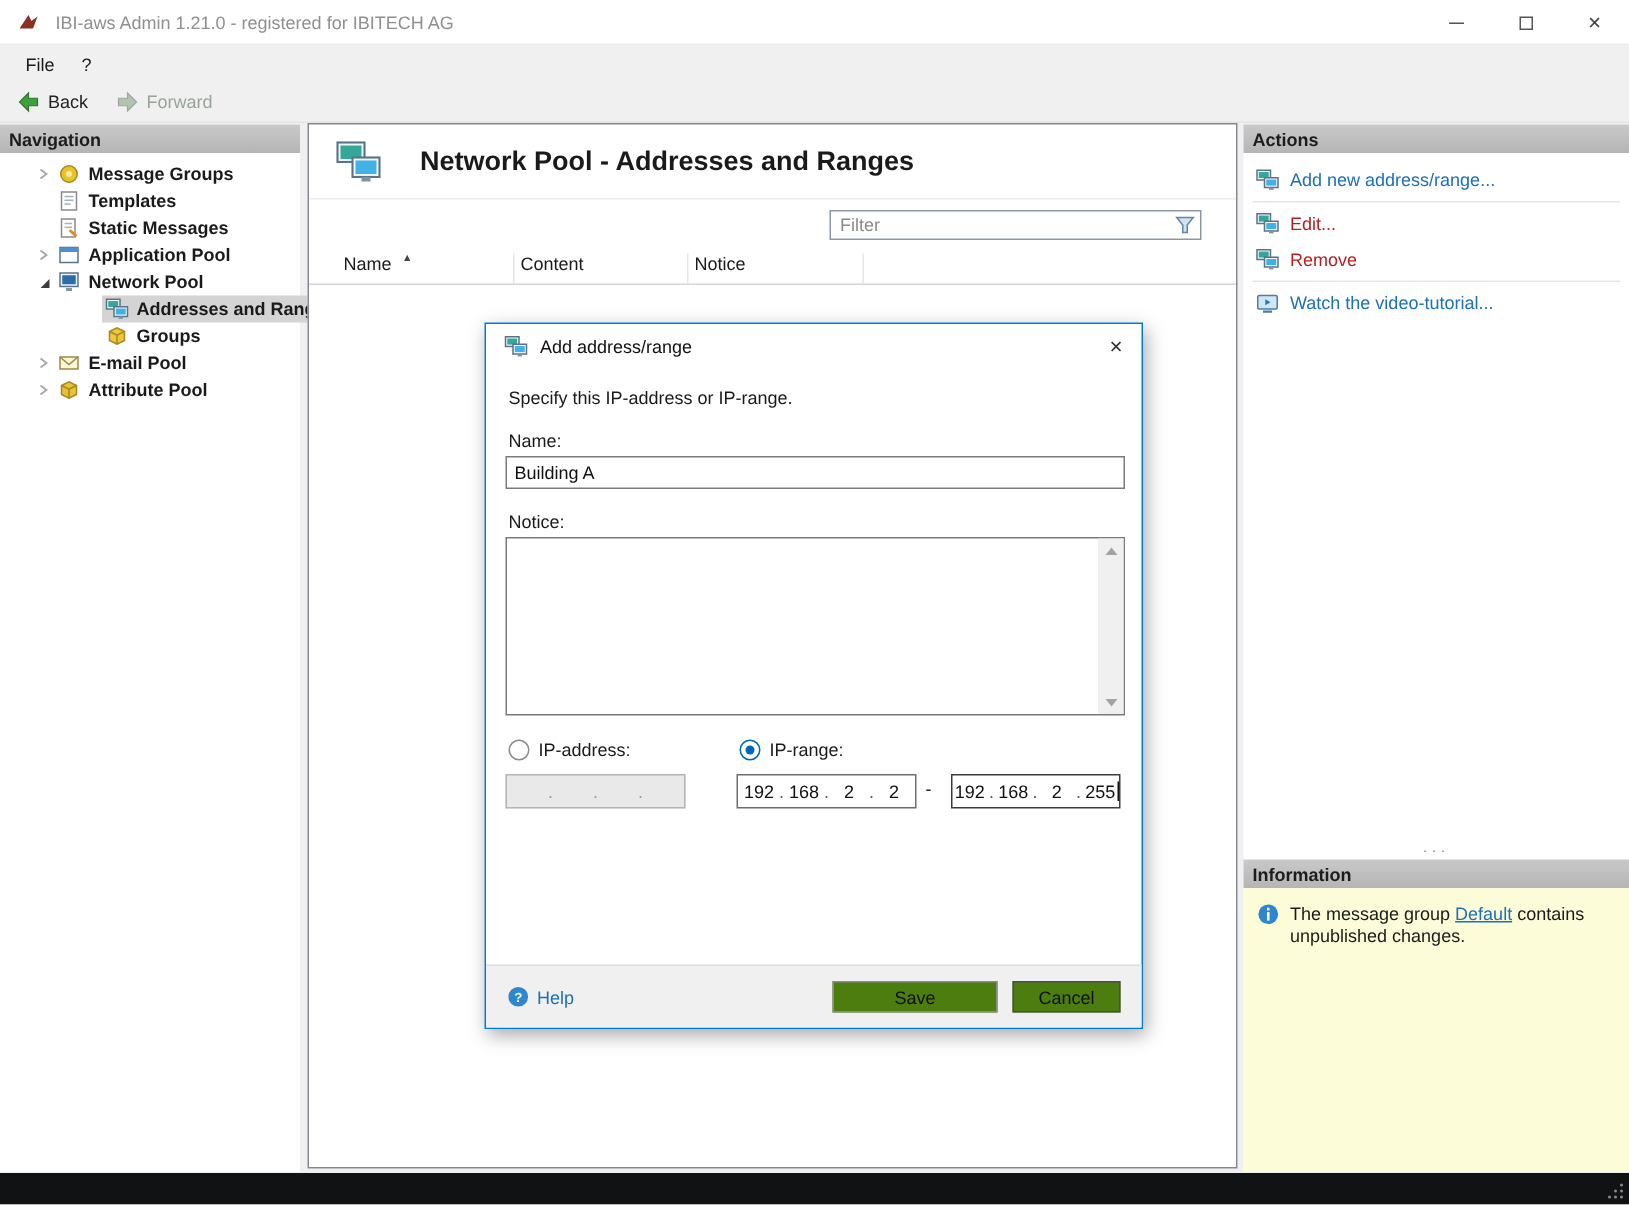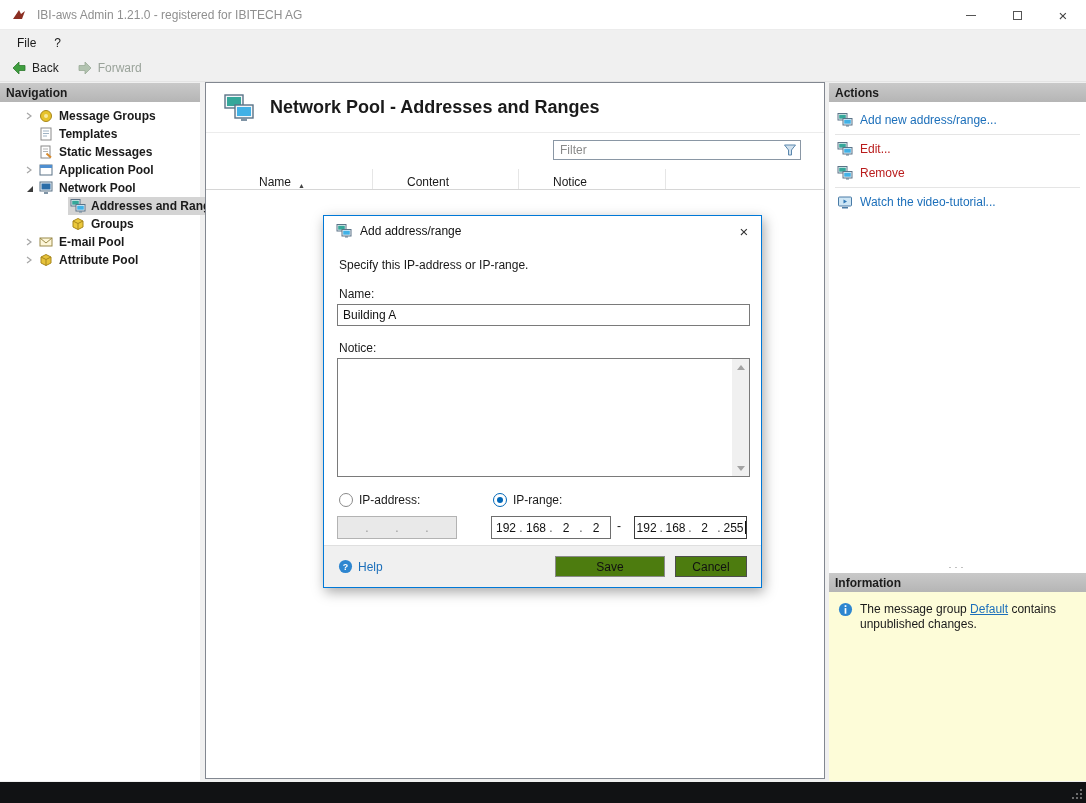--- a/index.html
+++ b/index.html
@@ -47,30 +47,30 @@
   .tree-row.child .tree-content { margin-left:32px; }
   .tree-content.selected { background:#d4d4d4; }
   .tree-label { white-space:nowrap; }
 
   
   .main-panel { position:absolute; left:205px; top:82px; width:620px; bottom:24px;
                 background:#fff; border:1px solid #828790; }
   .main-titlebar { position:absolute; top:0; left:0; right:0; height:50px;
                    display:flex; align-items:center; border-bottom:1px solid #ececec; }
   .main-title-icon { margin-left:17px; }
-  .main-title { margin-left:15px; font-size:18px; font-weight:bold; color:#1a1a1a; }
+  .main-title { margin-left:25px; font-size:18px; font-weight:bold; color:#1a1a1a; }
   .filter-box { position:absolute; top:57px; right:23px; width:248px; height:20px;
                 border:1px solid #8a97a5; background:#fff; display:flex; align-items:center; }
   .filter-input { flex:1; border:none; outline:none; height:100%; padding:0 6px;
                   font-family:"Liberation Sans",sans-serif; font-size:12px; color:#222; background:transparent; }
   .filter-input::placeholder { color:#8a8a8a; }
   .filter-funnel { flex:0 0 20px; display:flex; align-items:center; justify-content:center; }
   .grid-header { position:absolute; top:86px; left:0; right:0; height:21px; display:flex;
                  border-bottom:1px solid #d6d6d6; background:#fff; }
-  .col { display:flex; align-items:flex-end; border-right:1px solid #e6e6e6;margin-left:30px; }
+  .col { display:flex; align-items:flex-start; border-right:1px solid #e6e6e6; }
   .col-name   { width:137px; padding-left:23px; }
   .col-content{ width:116px; padding-left:4px; }
   .col-notice { width:117px; padding-left:4px; }
   .col-rest { flex:1; border-right:none; }
   .sort { font-size:7px; color:#444; margin-left:7px; }
 
   
   .right-panel { position:absolute; left:829px; right:0; top:83px; bottom:22px; background:#fff;
                  display:flex; flex-direction:column; }
   .action-list { padding-top:6px; }
@@ -83,21 +83,21 @@
               color:#777; font-size:9px; letter-spacing:3px; }
   .info-body { height:189px; background:#fdfcd8; padding:10px 9px; display:flex; gap:7px; }
   .info-text { line-height:15px; color:#1a1a1a; }
   .info-link { color:#1c6fba; text-decoration:underline; cursor:pointer; }
 
   
   .statusbar { position:absolute; left:0; right:0; bottom:0; height:21px; background:#111214; }
   .grip { position:absolute; right:3px; bottom:3px; }
 
   
-  .dialog { position:absolute; left:323px; top:215px; width:439px; height:373px;
+  .dialog { position:absolute; left:323px; top:215px; width:439px; height:471px;
             background:#fff; border:1px solid #0078d7;
             box-shadow:2px 4px 12px rgba(0,0,0,0.35); }
   .dialog-header { height:30px; display:flex; align-items:center; padding-left:12px; }
   .dialog-title { margin-left:8px; color:#111; }
   .dialog-close { margin-left:auto; width:34px; height:30px; display:flex; align-items:center;
                   justify-content:center; font-size:15px; color:#333; }
   .dialog-desc { margin:12px 15px 0; color:#1a1a1a; }
   .field-label { margin:15px 15px 3px; }
   .name-input { display:block; margin:0 13px; width:413px; height:22px; border:1px solid #7a7a7a;
                 padding:0 5px; font-family:"Liberation Sans",sans-serif; font-size:12px; color:#111; outline:none; }

